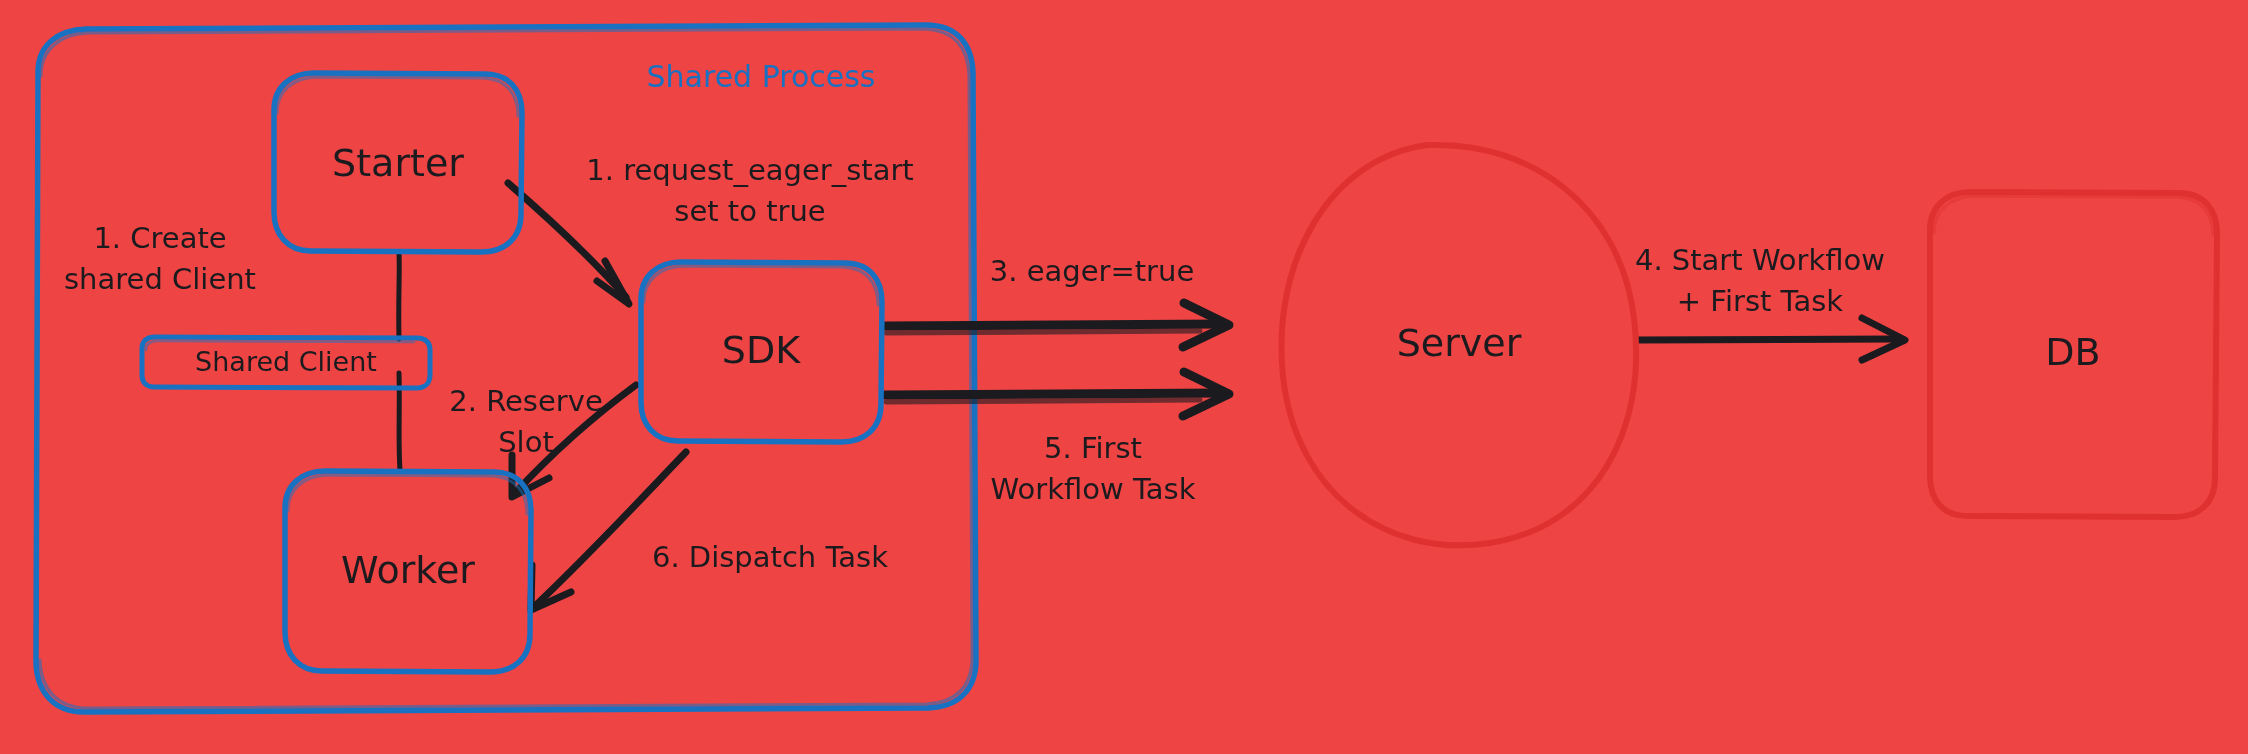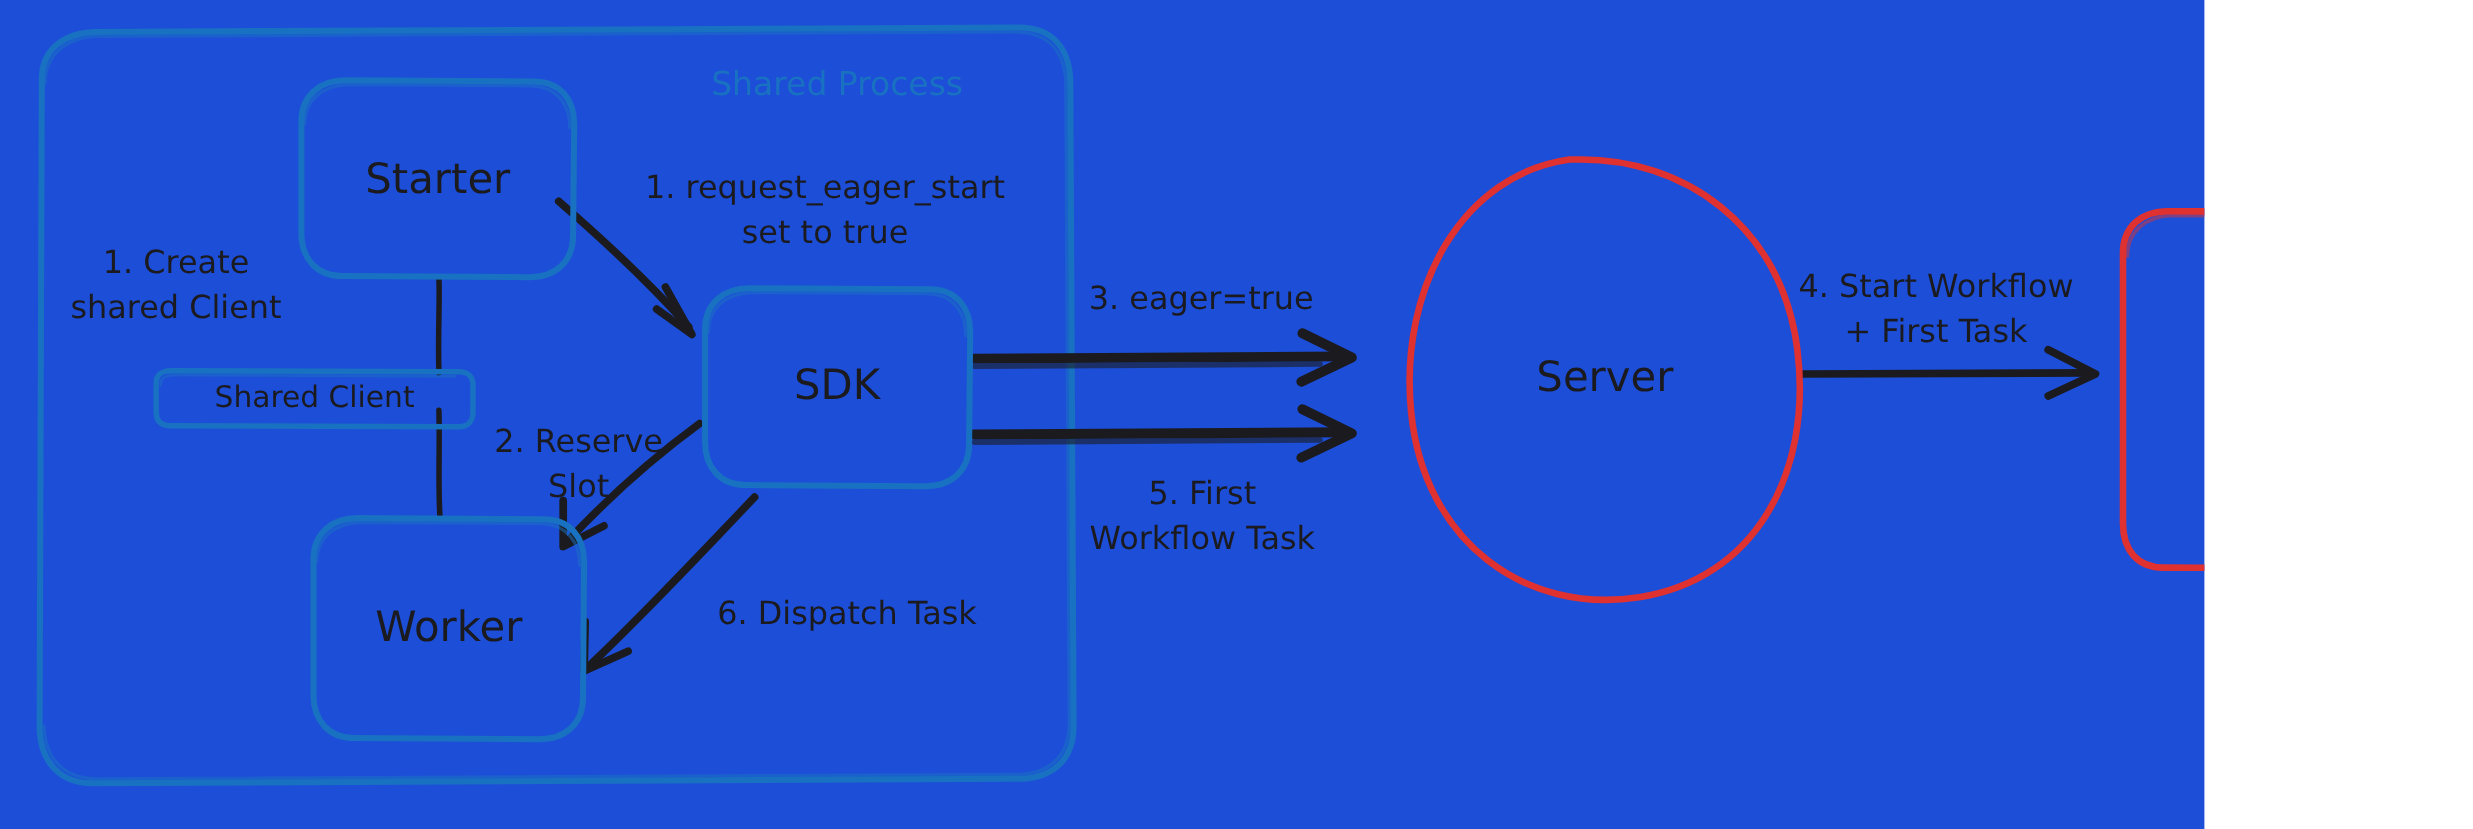--- a/index.html
+++ b/index.html
@@ -5,23 +5,23 @@
   html, body {
     margin: 0;
     padding: 0;
     background: #ffffff;
   }
   body {
     font-family: "DejaVu Sans", sans-serif;
   }
   #stage {
     position: relative;
-    width: 2004px;
+    width: 2248px;
     height: 754px;
-    background: #1d4ed8;
+    background: #ef4444;
     overflow: hidden;
   }
   svg#diagram {
     position: absolute;
     left: 0;
     top: 0;
     width: 2248px;
     height: 754px;
   }
   .node-label {

